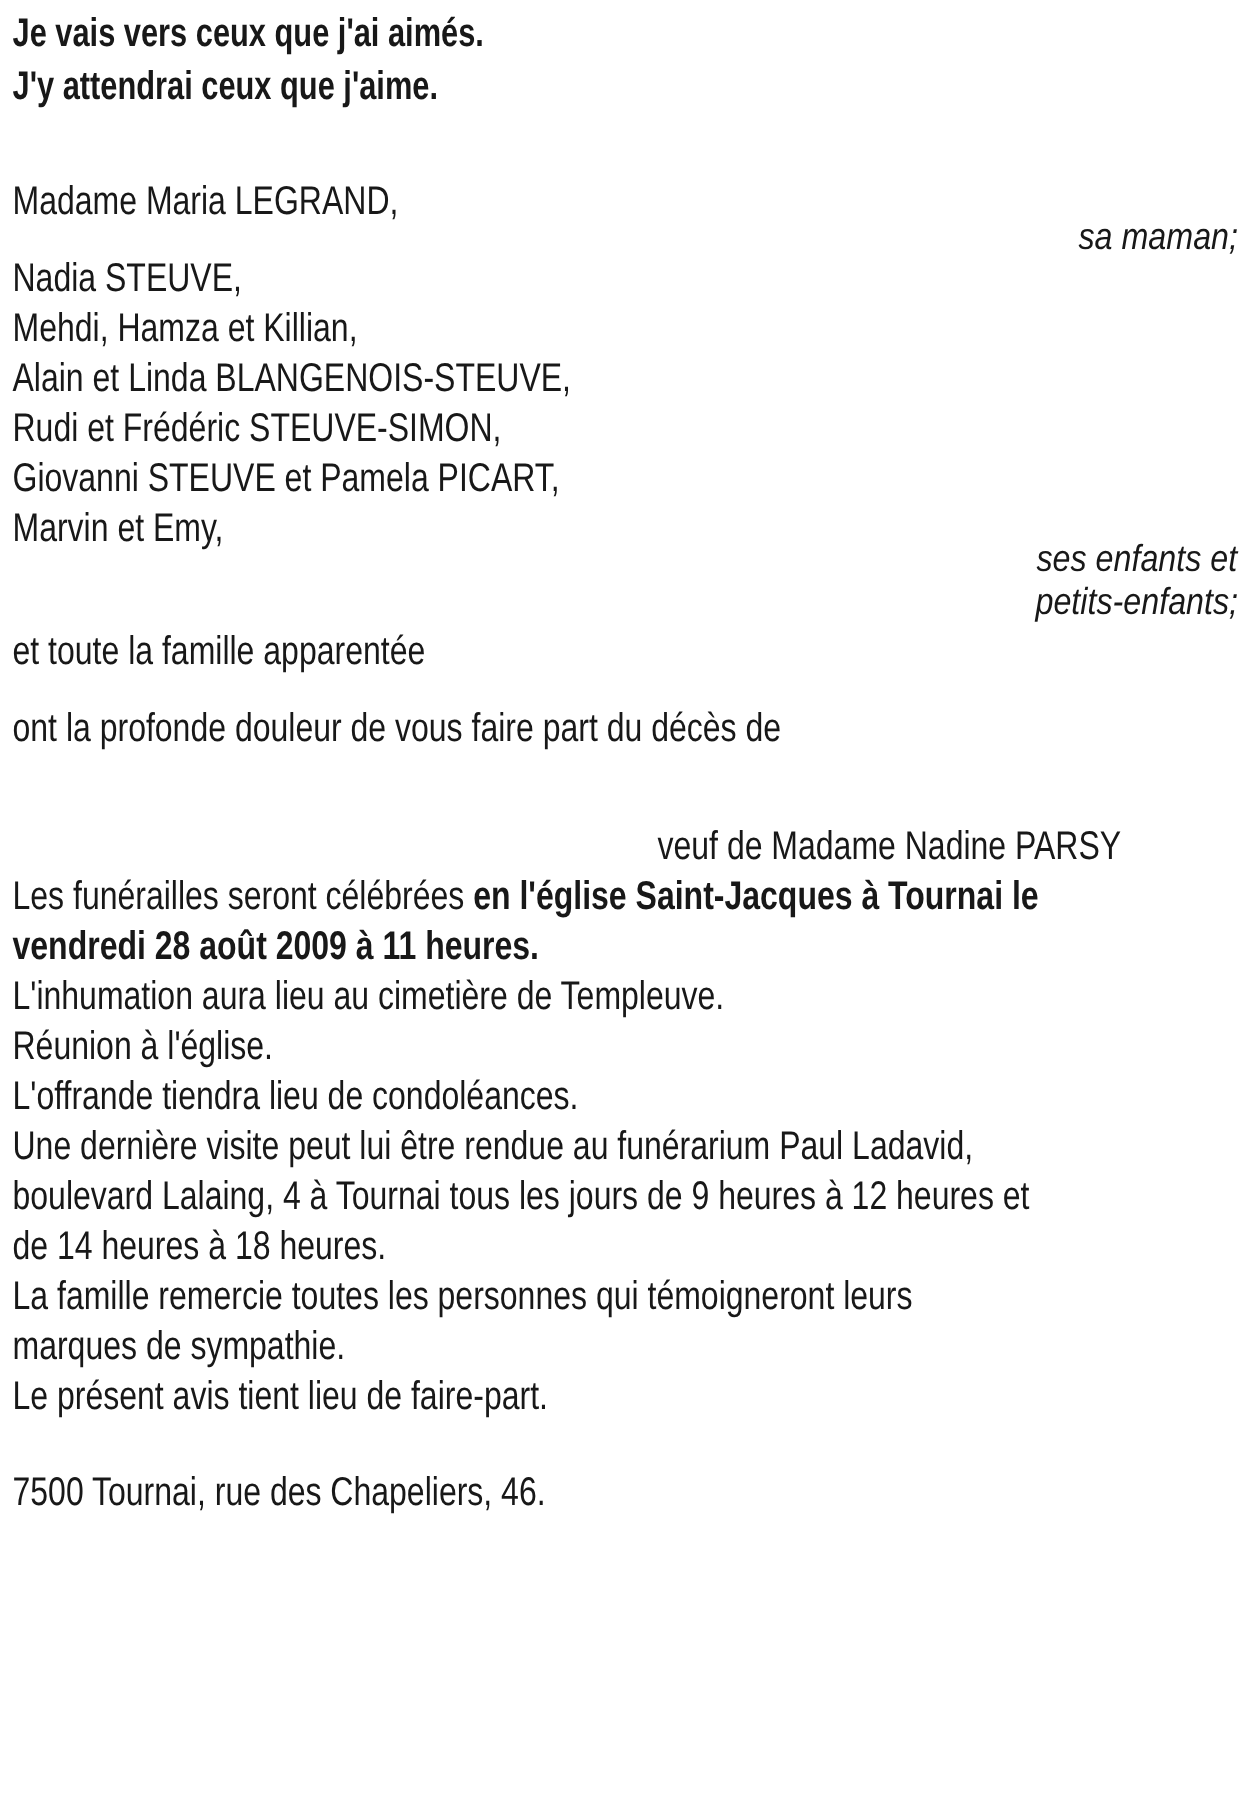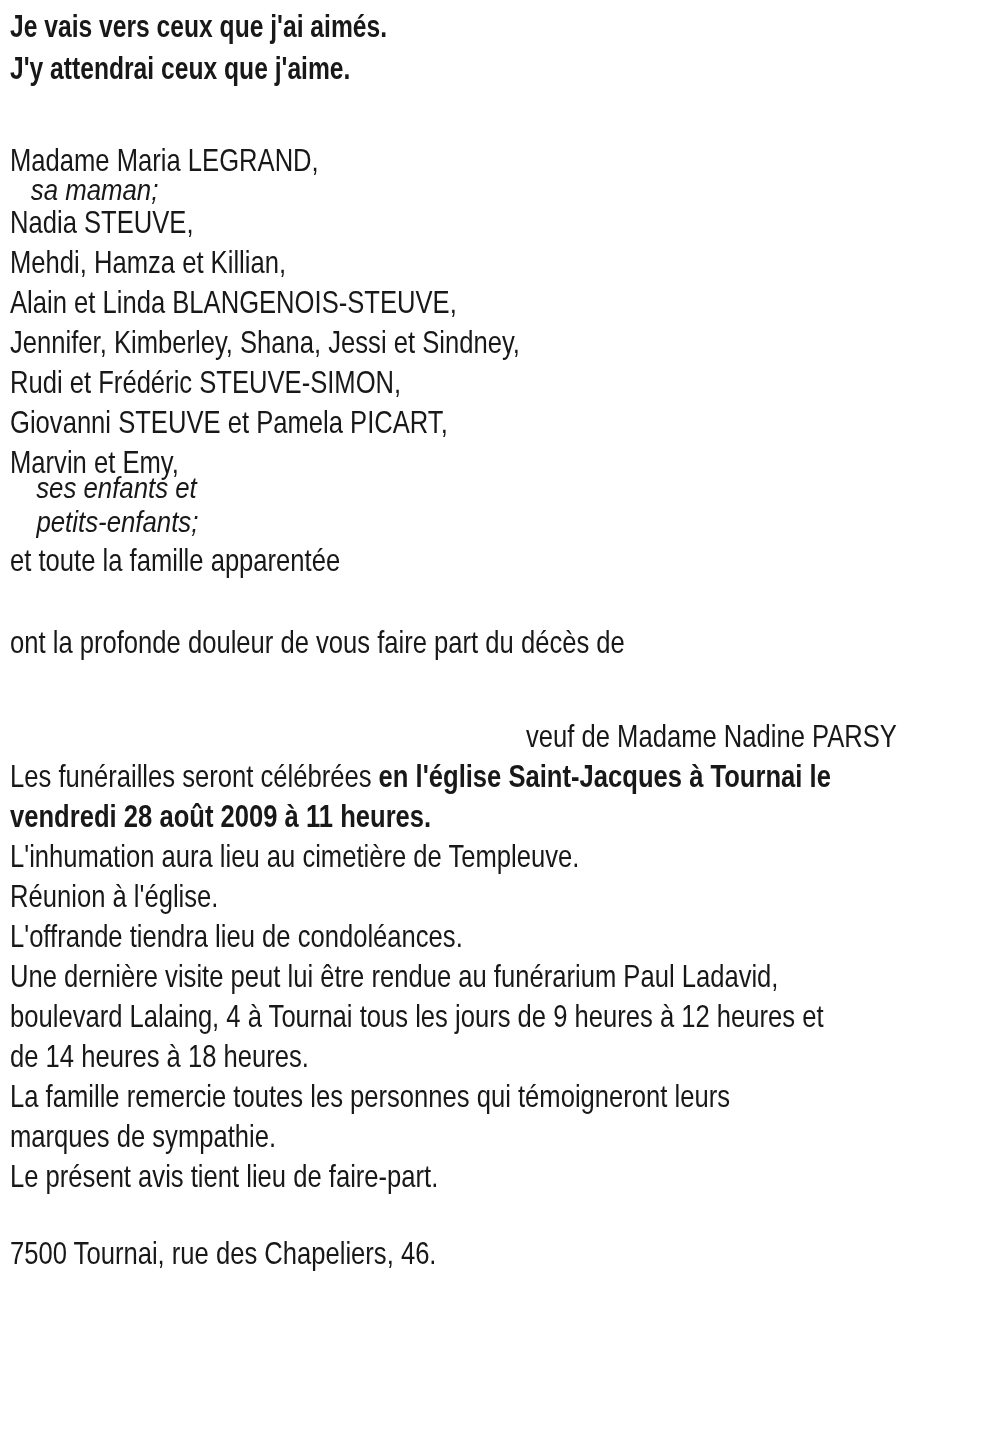--- a/index.html
+++ b/index.html
@@ -7,52 +7,51 @@
          font-family:"Liberation Sans", sans-serif; color:#181818; }
   .page { position:relative; box-sizing:border-box; width:1000px; min-height:1444px;
           padding:5px 10px 0 10px; background:#ffffff; }
   
   .ln { line-height:40px; font-size:32px; white-space:nowrap; }
   .ln .tx { display:inline-block; transform:scaleX(0.80); transform-origin:0 50%; white-space:nowrap; }
   
   .ep { line-height:42px; font-size:32px; font-weight:700; white-space:nowrap; }
   .ep .tx { display:inline-block; transform:scaleX(0.77); transform-origin:0 50%; }
   
-  .rel { line-height:32px; font-size:30px; font-style:italic; white-space:nowrap; }
+  .rel { line-height:32px; font-size:30px; font-style:italic; text-align:right; white-space:nowrap; }
   .rel .tx { display:inline-block; transform:scaleX(0.86); transform-origin:100% 50%; }
   
   .title { line-height:46px; font-size:38px; font-weight:700; white-space:nowrap; }
   .title .tx { display:inline-block; transform:scaleX(0.98); transform-origin:0 50%; }
   .b { font-weight:700; }
 </style>
 </head>
 <body>
 
 <div class="page">
 
   <div class="ep"><span class="tx">Je vais vers ceux que j'ai aimés.</span></div>
   <div class="ep"><span class="tx">J'y attendrai ceux que j'aime.</span></div>
 
   <div class="ln" style="margin-top:51px;"><span class="tx">Madame Maria LEGRAND,</span></div>
   <div class="rel" style="margin-top:-6px;"><span class="tx">sa maman;</span></div>
 
   <div class="ln" style="margin-top:-4px;"><span class="tx">Nadia STEUVE,</span></div>
   <div class="ln"><span class="tx">Mehdi, Hamza et Killian,</span></div>
   <div class="ln"><span class="tx">Alain et Linda BLANGENOIS-STEUVE,</span></div>
-  <div class="ln"><span class="tx">Jennifer, Kimberley, Shana, Jessi et Sindney,</span></div>
   <div class="ln"><span class="tx">Rudi et Frédéric STEUVE-SIMON,</span></div>
   <div class="ln"><span class="tx">Giovanni STEUVE et Pamela PICART,</span></div>
   <div class="ln"><span class="tx">Marvin et Emy,</span></div>
 
   <div class="rel" style="margin-top:-10px;"><span class="tx">ses enfants et</span></div>
   <div class="rel" style="margin-top:2px;"><span class="tx">petits-enfants;</span></div>
 
   <div class="ln" style="margin-top:2px;"><span class="tx">et toute la famille apparentée</span></div>
 
-  <div class="ln" style="margin-top:42px;"><span class="tx">ont la profonde douleur de vous faire part du décès de</span></div>
+  <div class="ln" style="margin-top:22px;"><span class="tx">ont la profonde douleur de vous faire part du décès de</span></div>
 
 
   <div class="ln" style="margin-top:54px;text-align:right;"><span class="tx">veuf de Madame Nadine PARSY</span></div>
 
   <div class="ln"><span class="tx"><span>Les funérailles seront célébrées </span><span class="b">en l'église Saint-Jacques à Tournai le</span></span></div>
   <div class="ln b"><span class="tx">vendredi 28 août 2009 à 11 heures.</span></div>
   <div class="ln"><span class="tx">L'inhumation aura lieu au cimetière de Templeuve.</span></div>
   <div class="ln"><span class="tx">Réunion à l'église.</span></div>
   <div class="ln"><span class="tx">L'offrande tiendra lieu de condoléances.</span></div>
   <div class="ln"><span class="tx">Une dernière visite peut lui être rendue au funérarium Paul Ladavid,</span></div>

